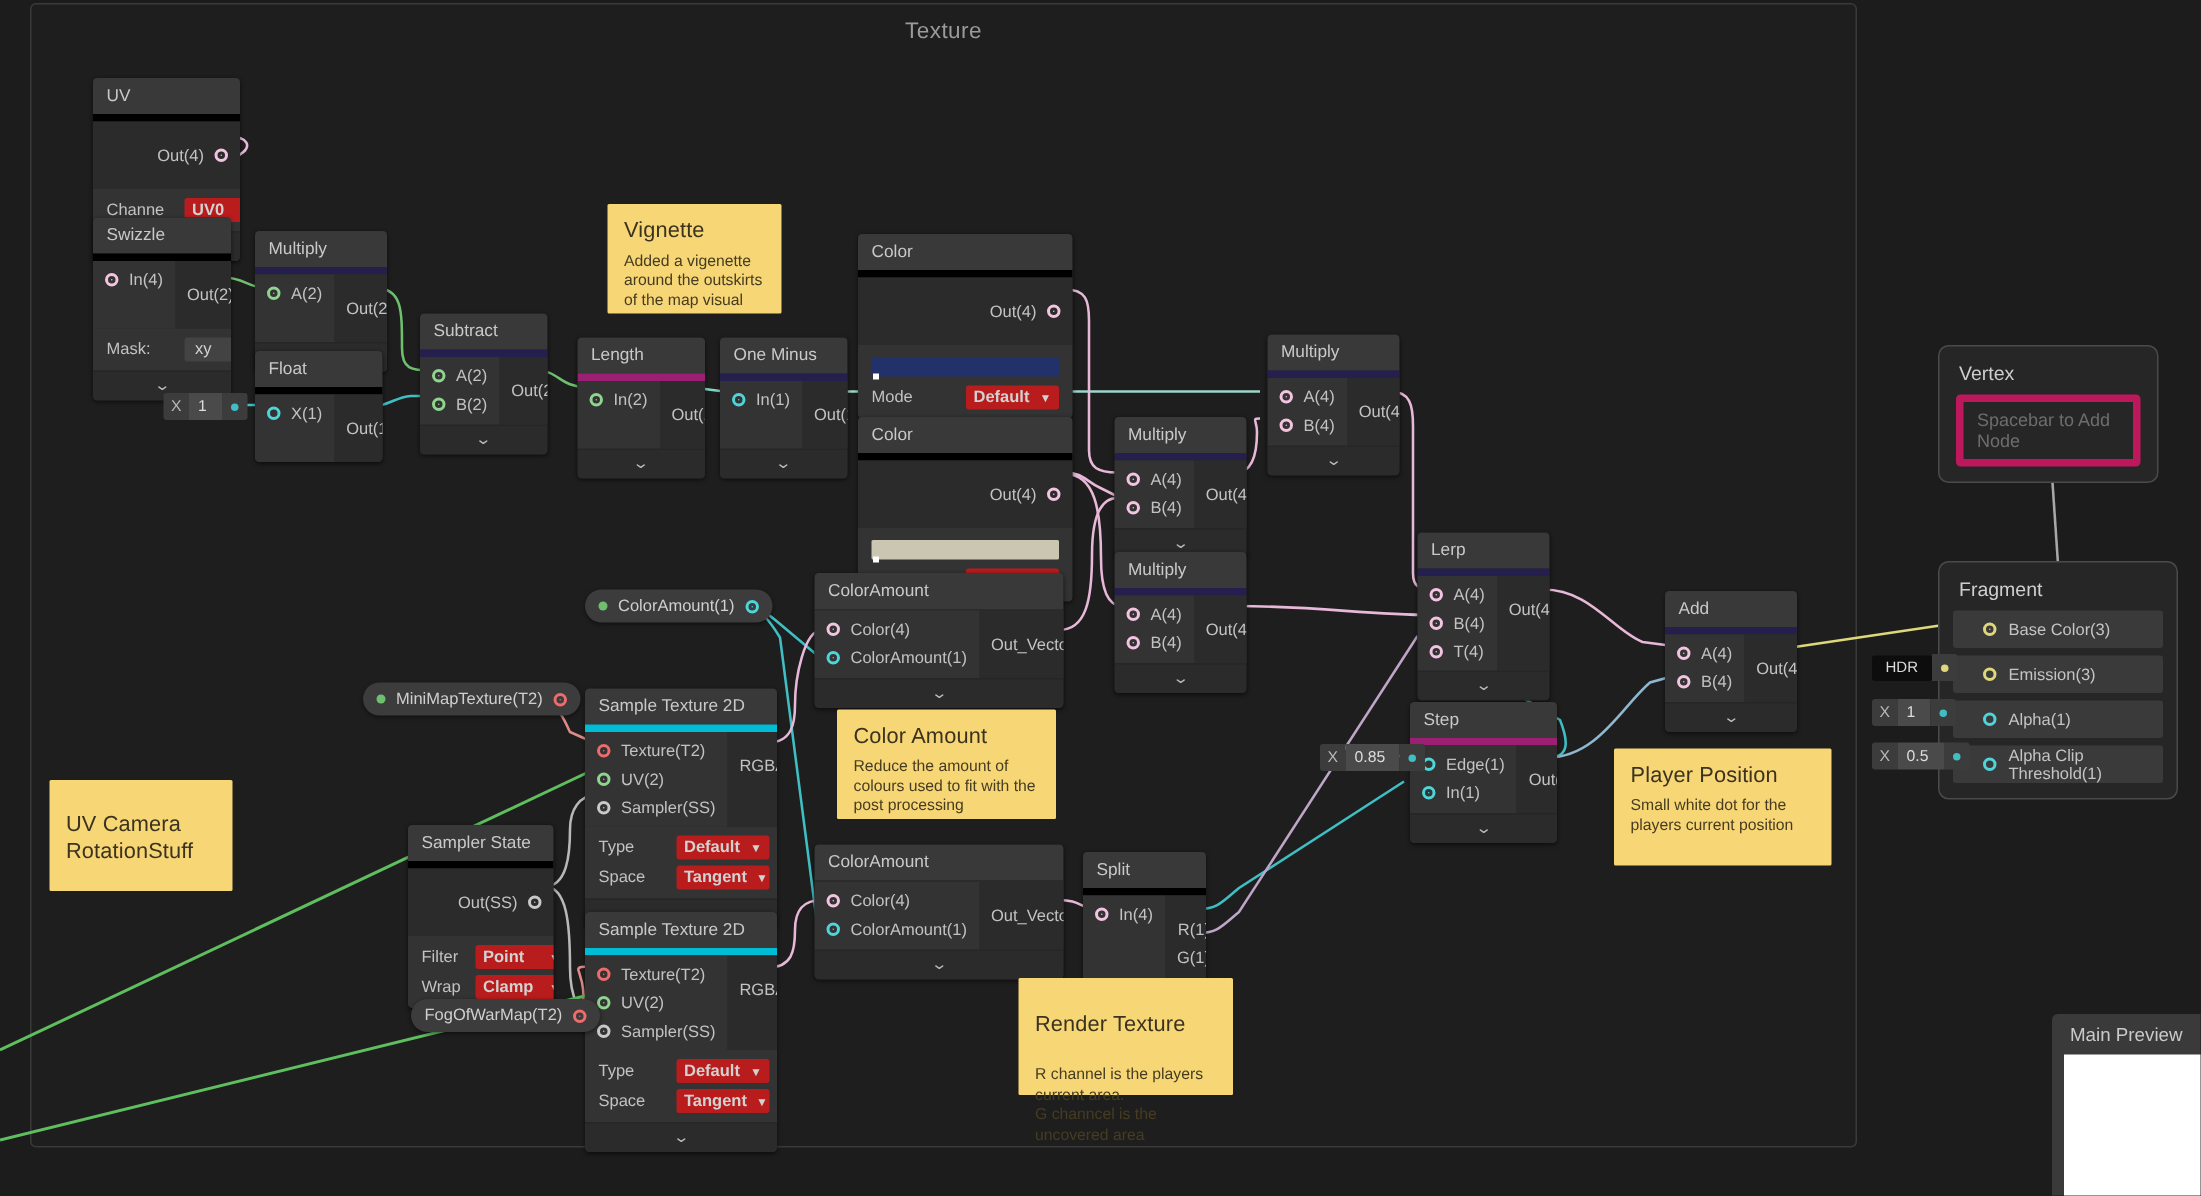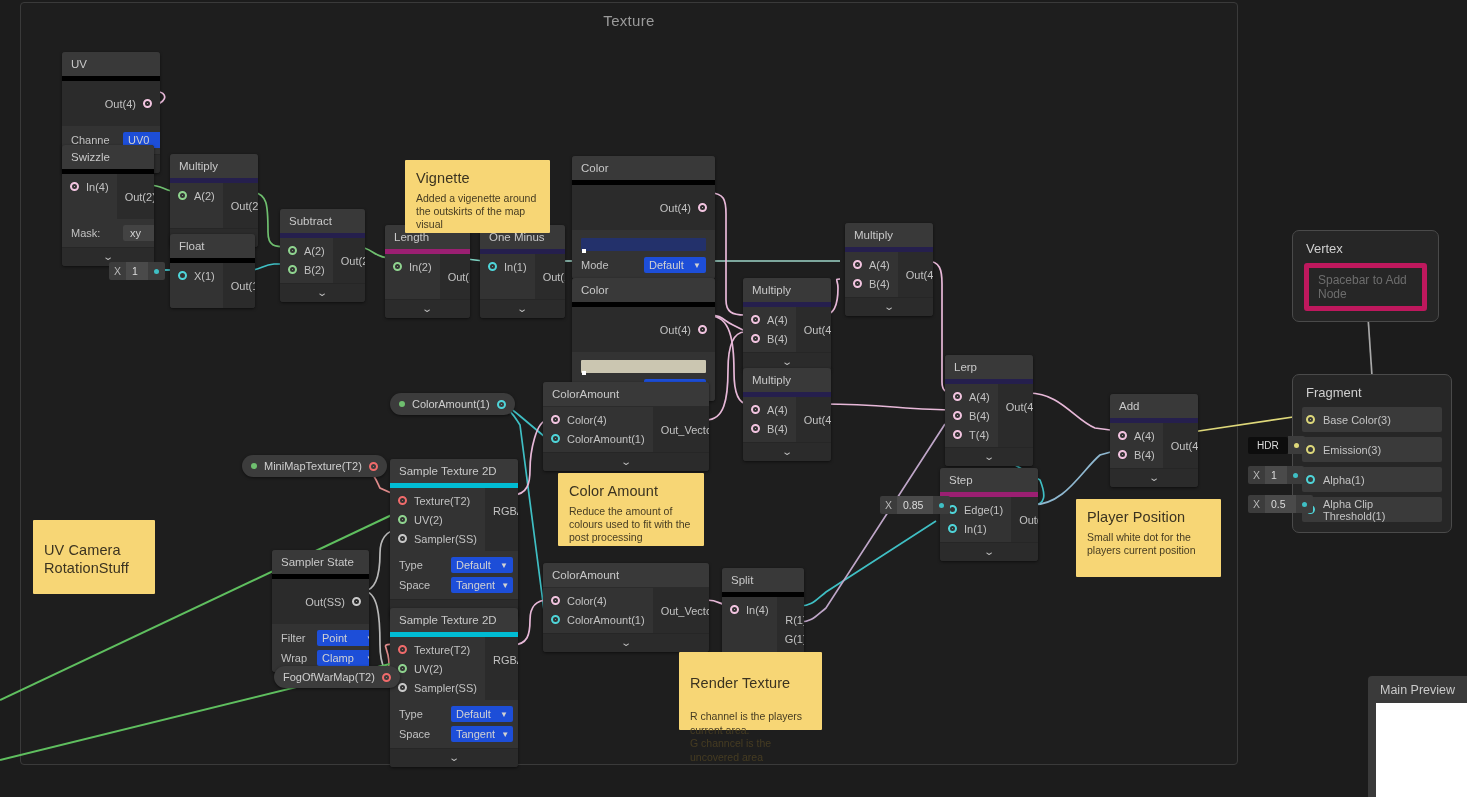--- a/index.html
+++ b/index.html
@@ -56,23 +56,23 @@
   .dot.v3{ color:#ded87a; border-color:#ded87a;}
   .dot.tex{ color:#f06b6b; border-color:#f06b6b;}
   .dot.ss{ color:#c9c9c9; border-color:#c9c9c9;}
   .plabel{ margin-left:7px; }
   .prow.out .plabel{ margin-left:0; margin-right:7px; }
 
   .body{ background:#333333; padding:4px 9px 4px 9px; }
   .frow{ display:flex; align-items:center; height:20px; font-size:11px; }
   .frow .lbl{ color:#c2c2c2; width:52px; flex:none;}
   .dd{
-    background:#1d4ed8; color:#d2d2d2; font-size:11px;
+    background:#b91c1c; color:#d2d2d2; font-size:11px;
     padding:2px 5px; border-radius:2px; min-width:62px;
-    display:flex; justify-content:space-between; align-items:center; gap:6px;
+    display:flex; justify-content:space-between; align-items:center; gap:6px;font-weight:bold;
   }
   .dd .arrow{ font-size:8px; color:#d2d2d2; }
   .txtfield{ background:#434343;color:#d2d2d2;font-size:11px;padding:2px 7px;border-radius:2px;min-width:34px;}
   .swatch{ height:13px; width:100%; border-radius:1px; position:relative; margin:4px 0 4px 0;}
   .swatch::after{content:"";position:absolute;left:1px;bottom:-2px;width:4px;height:4px;background:#fff;}
   .collapse{
     background:#2b2b2b; text-align:center; color:#bdbdbd; font-size:9px;
     padding:3px 0 4px 0; border-top:1px solid #262626;
   }
   .chev{ display:inline-block; font-size:10px; transform:scaleX(1.4);}
@@ -93,21 +93,21 @@
   .sticky h4{ font-size:14.5px; font-weight:normal; color:#3b3320; margin-bottom:4px; letter-spacing:.1px;}
 
   
   .master{
     position:absolute; border:1px solid #4a4a4a; border-radius:7px;
     background:#262626; padding:8px 9px 10px 9px;
   }
   .master .mtitle{ font-size:13px; color:#cfcfcf; padding:2px 2px 7px 4px;}
   .mslot{
     background:#3a3a3a; border-radius:2px; height:25px; margin-bottom:5px;
-    display:flex; align-items:center; padding:0 4px; font-size:11px; color:#c4c4c4; gap:8px;
+    display:flex; align-items:center; padding:0 20px; font-size:11px; color:#c4c4c4; gap:8px;
     min-width:132px;
   }
   .ghost{
     border:5px solid #be185d;border-radius:3px;color:#6d6d6d;font-size:12px;
     padding:5px 9px; margin:0 2px;
   }
   
   .vwidget{ position:absolute; display:flex; align-items:center; gap:0px; height:18px;}
   .vwidget .xl{ background:#3c3c3c;color:#b9b9b9;font-size:10.5px;padding:3px 5px;border-radius:2px 0 0 2px;}
   .vwidget .vv{ background:#4a4a4a;color:#dcdcdc;font-size:10.5px;padding:3px 10px 3px 6px;}
@@ -807,21 +807,21 @@
   </div>
   <div class="vwidget" style="left:1248px; top:495px;">
     <span class="xl">X</span>
     <span class="vv">0.5</span>
     <span class="nub">
         <i style="background:#3fbfc4"></i>
       </span>
   </div>
 
 
-  <div class="sticky" style="left:405px; top:136px; width:145px; height:73px;margin-top:24px;">
+  <div class="sticky" style="left:405px; top:136px; width:116px; height:73px;">
     <h4>Vignette</h4>
     <div>Added a vigenette around the outskirts of the map visual</div>
   </div>
 
   <div class="sticky" style="left:558px; top:473px; width:146px; height:73px;">
     <h4>Color Amount</h4>
     <div>Reduce the amount of colours used to fit with the post processing</div>
   </div>
 
   <div class="sticky" style="left:1076px; top:499px; width:145px; height:78px;">

